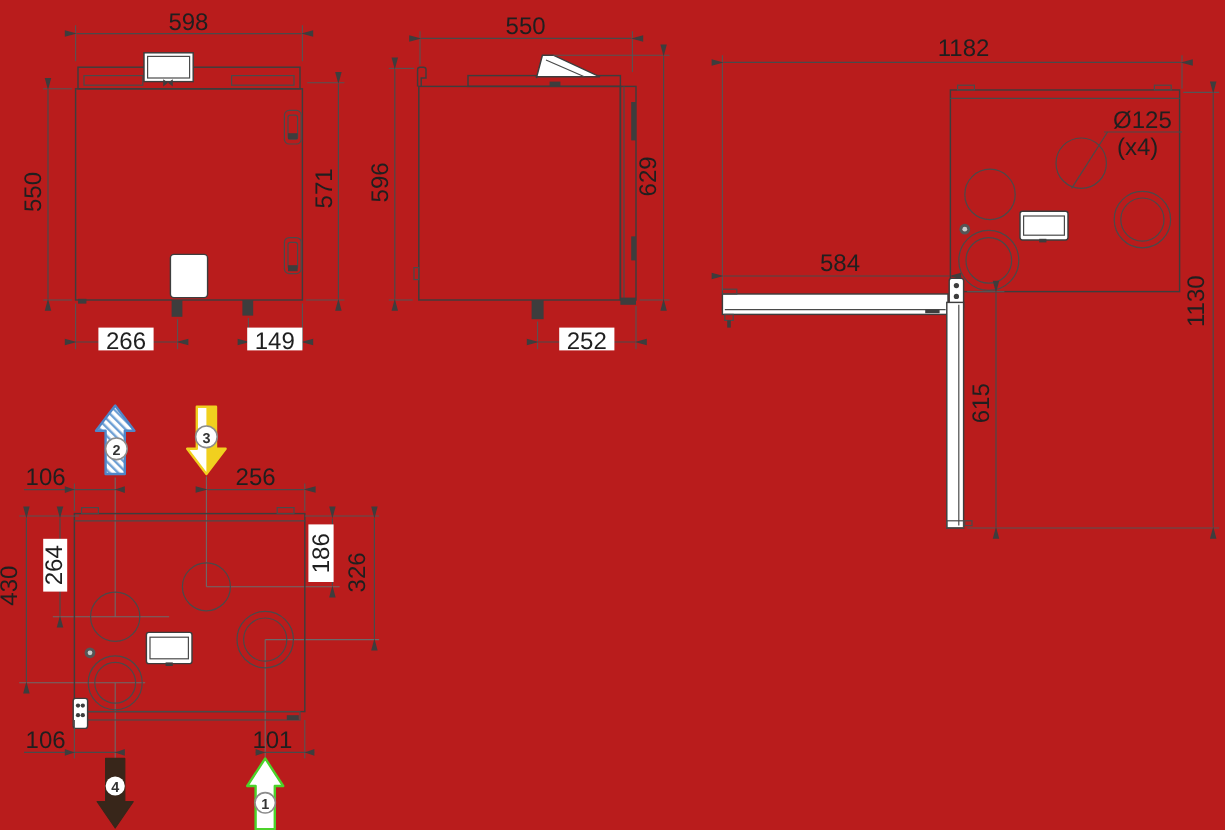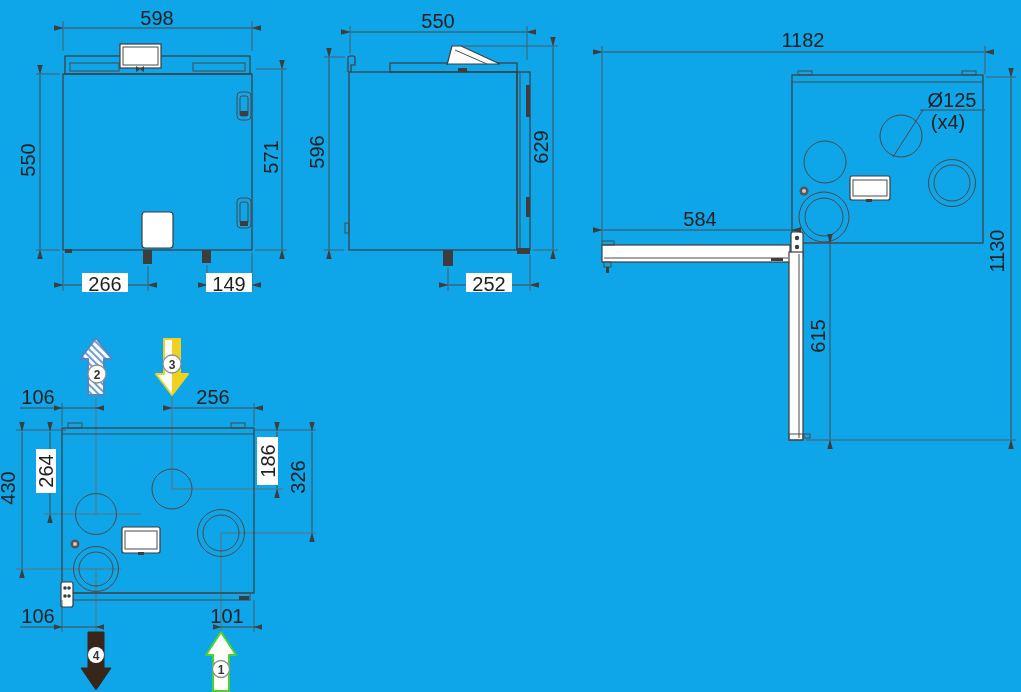--- a/index.html
+++ b/index.html
@@ -1,16 +1,16 @@
 <!DOCTYPE html>
 <html><head>
 <meta charset="utf-8">
 <style>
   html,body{margin:0;padding:0;background:#ffffff;}
-  #stage{position:relative;width:1021px;height:692px;background:#0ea5e9;overflow:hidden;
+  #stage{position:relative;width:1021px;height:692px;background:#b91c1c;overflow:hidden;
          font-family:"Liberation Sans",sans-serif;}
   svg{display:block;}
   .ol{stroke:#3d3d3d;stroke-width:1.2;fill:none;}
   .olw{stroke:#3d3d3d;stroke-width:1.2;fill:#ffffff;}
   .thin{stroke:#4a4a4a;stroke-width:1;fill:none;}
   .dim{stroke:#4a4a4a;stroke-width:1;fill:none;}
   .ext{stroke:#555555;stroke-width:0.9;fill:none;}
   .cl{stroke:#6b6b6b;stroke-width:0.9;fill:none;}
   .dark{fill:#3d3d3d;stroke:none;}
   .mask{fill:#ffffff;stroke:none;}

